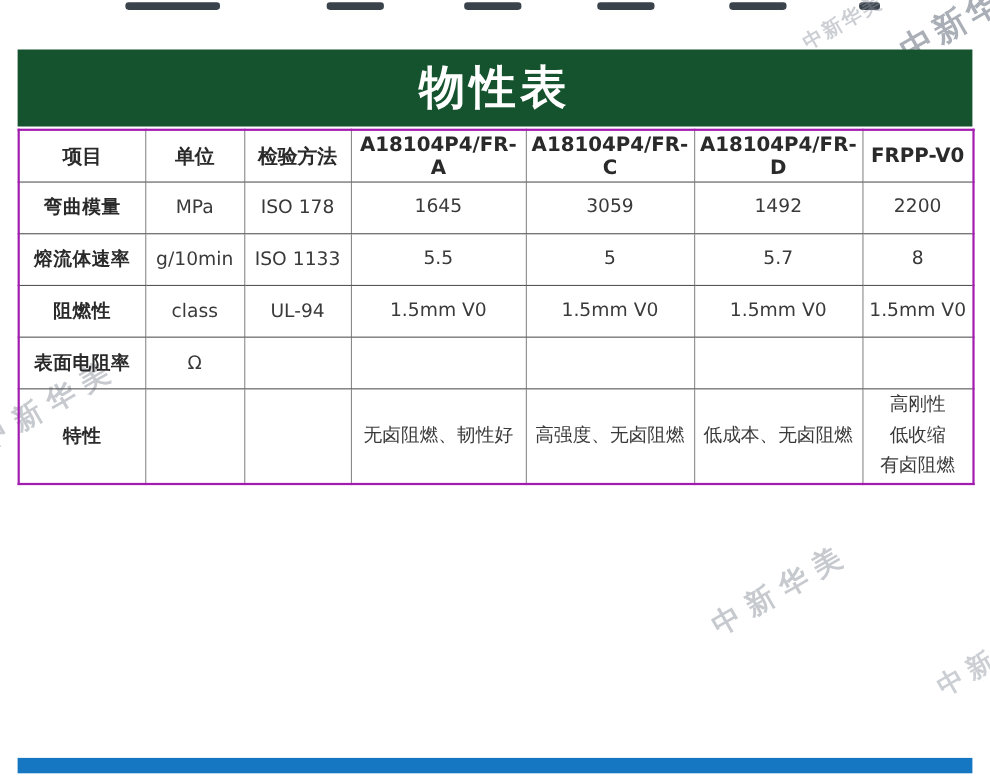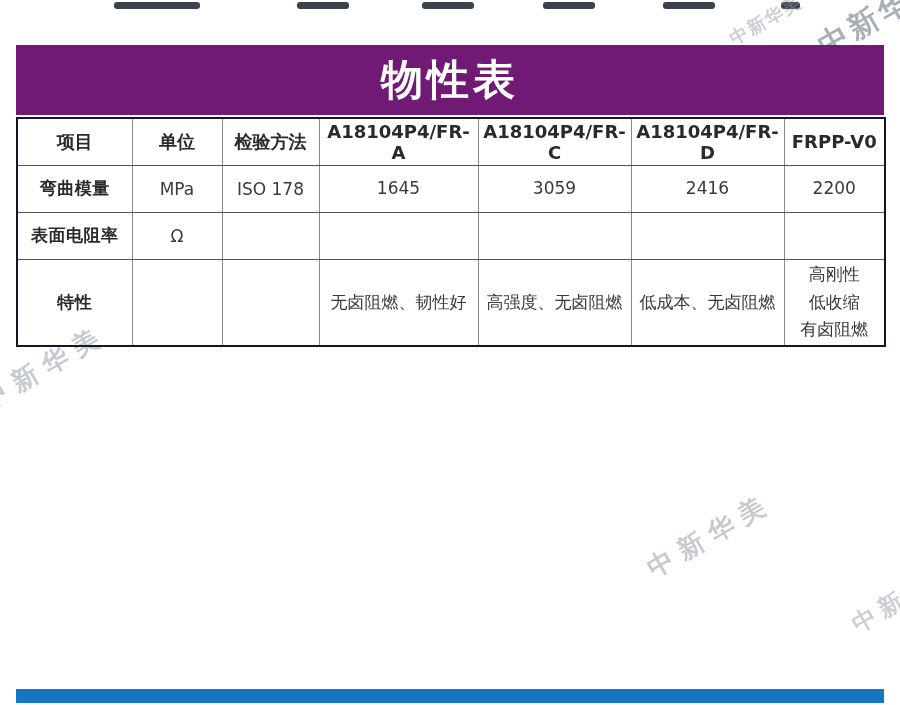--- a/index.html
+++ b/index.html
@@ -10,30 +10,30 @@
   
   .pill{position:absolute;top:2px;height:7px;border-radius:3px;background:#3a424c;}
   
   .watermark{
     position:absolute;color:#8e959f;font-weight:bold;white-space:nowrap;
     transform:rotate(-30deg);pointer-events:none;z-index:0;
   }
   
   .title-bar{
     position:absolute;left:16px;top:45px;width:868px;height:70px;
-    background:#701a75;z-index:2;text-align:center;
+    background:#14532d;z-index:2;text-align:center;
   }
   .title-bar .title{
     color:#ffffff;font-size:42px;font-weight:bold;line-height:69px;letter-spacing:4px;
   }
   
   table.props{
     position:absolute;left:16px;top:117px;width:868px;z-index:1;
     border-collapse:collapse;table-layout:fixed;background:transparent;
-    border:2px solid #0f172a;
+    border:2px solid #a21caf;
   }
   .props th,.props td{
     border:1px solid #8a8a8a;border-top:1px solid #565656;border-bottom:1px solid #565656;
     text-align:center;vertical-align:middle;padding:0 2px;overflow:hidden;color:#333333;
   }
   .props thead tr{height:47px;}
   .props tbody tr{height:47px;}
   .props tr.tall-row{height:87px;}
   .props th{font-size:18px;font-weight:bold;color:#2a2a2a;}
   .props td.c-label{font-size:17px;font-weight:bold;color:#2a2a2a;letter-spacing:0.5px;}
@@ -86,22 +86,40 @@
           <th>FRPP-V0</th>
         </tr>
     </thead>
     <tbody id="table-body">
         <tr>
           <td class="c-label">弯曲模量</td>
           <td class="c-unit">MPa</td>
           <td class="c-method">ISO 178</td>
           <td class="c-value">1645</td>
           <td class="c-value">3059</td>
-          <td class="c-value">2416</td>
+          <td class="c-value">1492</td>
           <td class="c-value">2200</td>
+        </tr>
+        <tr>
+          <td class="c-label">熔流体速率</td>
+          <td class="c-unit">g/10min</td>
+          <td class="c-method">ISO 1133</td>
+          <td class="c-value">5.5</td>
+          <td class="c-value">5</td>
+          <td class="c-value">5.7</td>
+          <td class="c-value">8</td>
+        </tr>
+        <tr>
+          <td class="c-label">阻燃性</td>
+          <td class="c-unit">class</td>
+          <td class="c-method">UL-94</td>
+          <td class="c-value">1.5mm V0</td>
+          <td class="c-value">1.5mm V0</td>
+          <td class="c-value">1.5mm V0</td>
+          <td class="c-value">1.5mm V0</td>
         </tr>
         <tr>
           <td class="c-label">表面电阻率</td>
           <td class="c-unit">Ω</td>
           <td class="c-method"></td>
           <td class="c-value"></td>
           <td class="c-value"></td>
           <td class="c-value"></td>
           <td class="c-value"></td>
         </tr>

